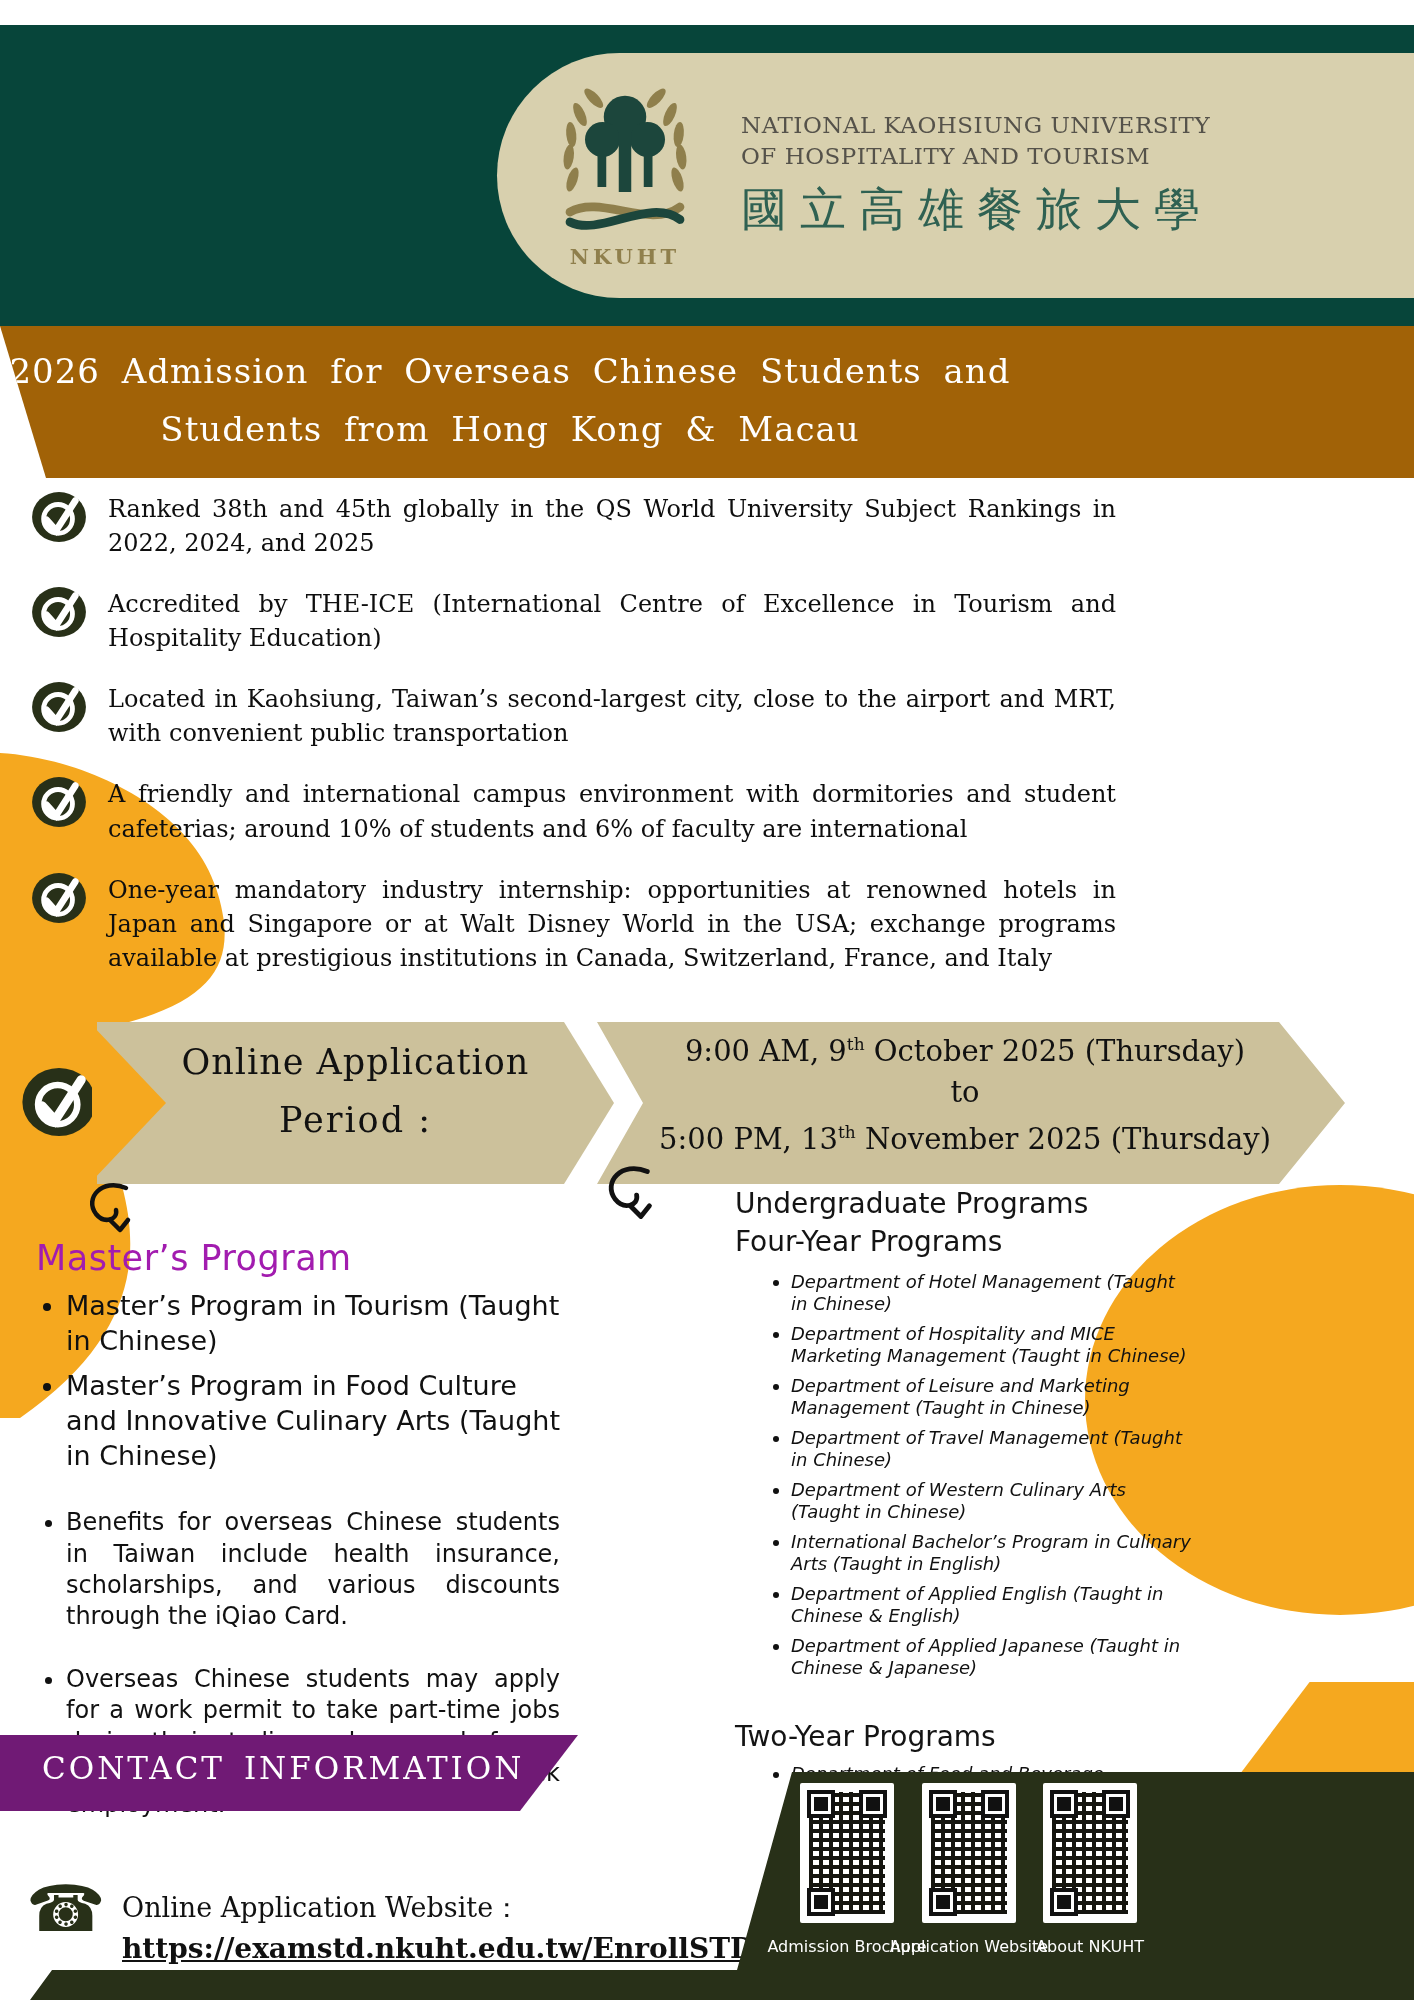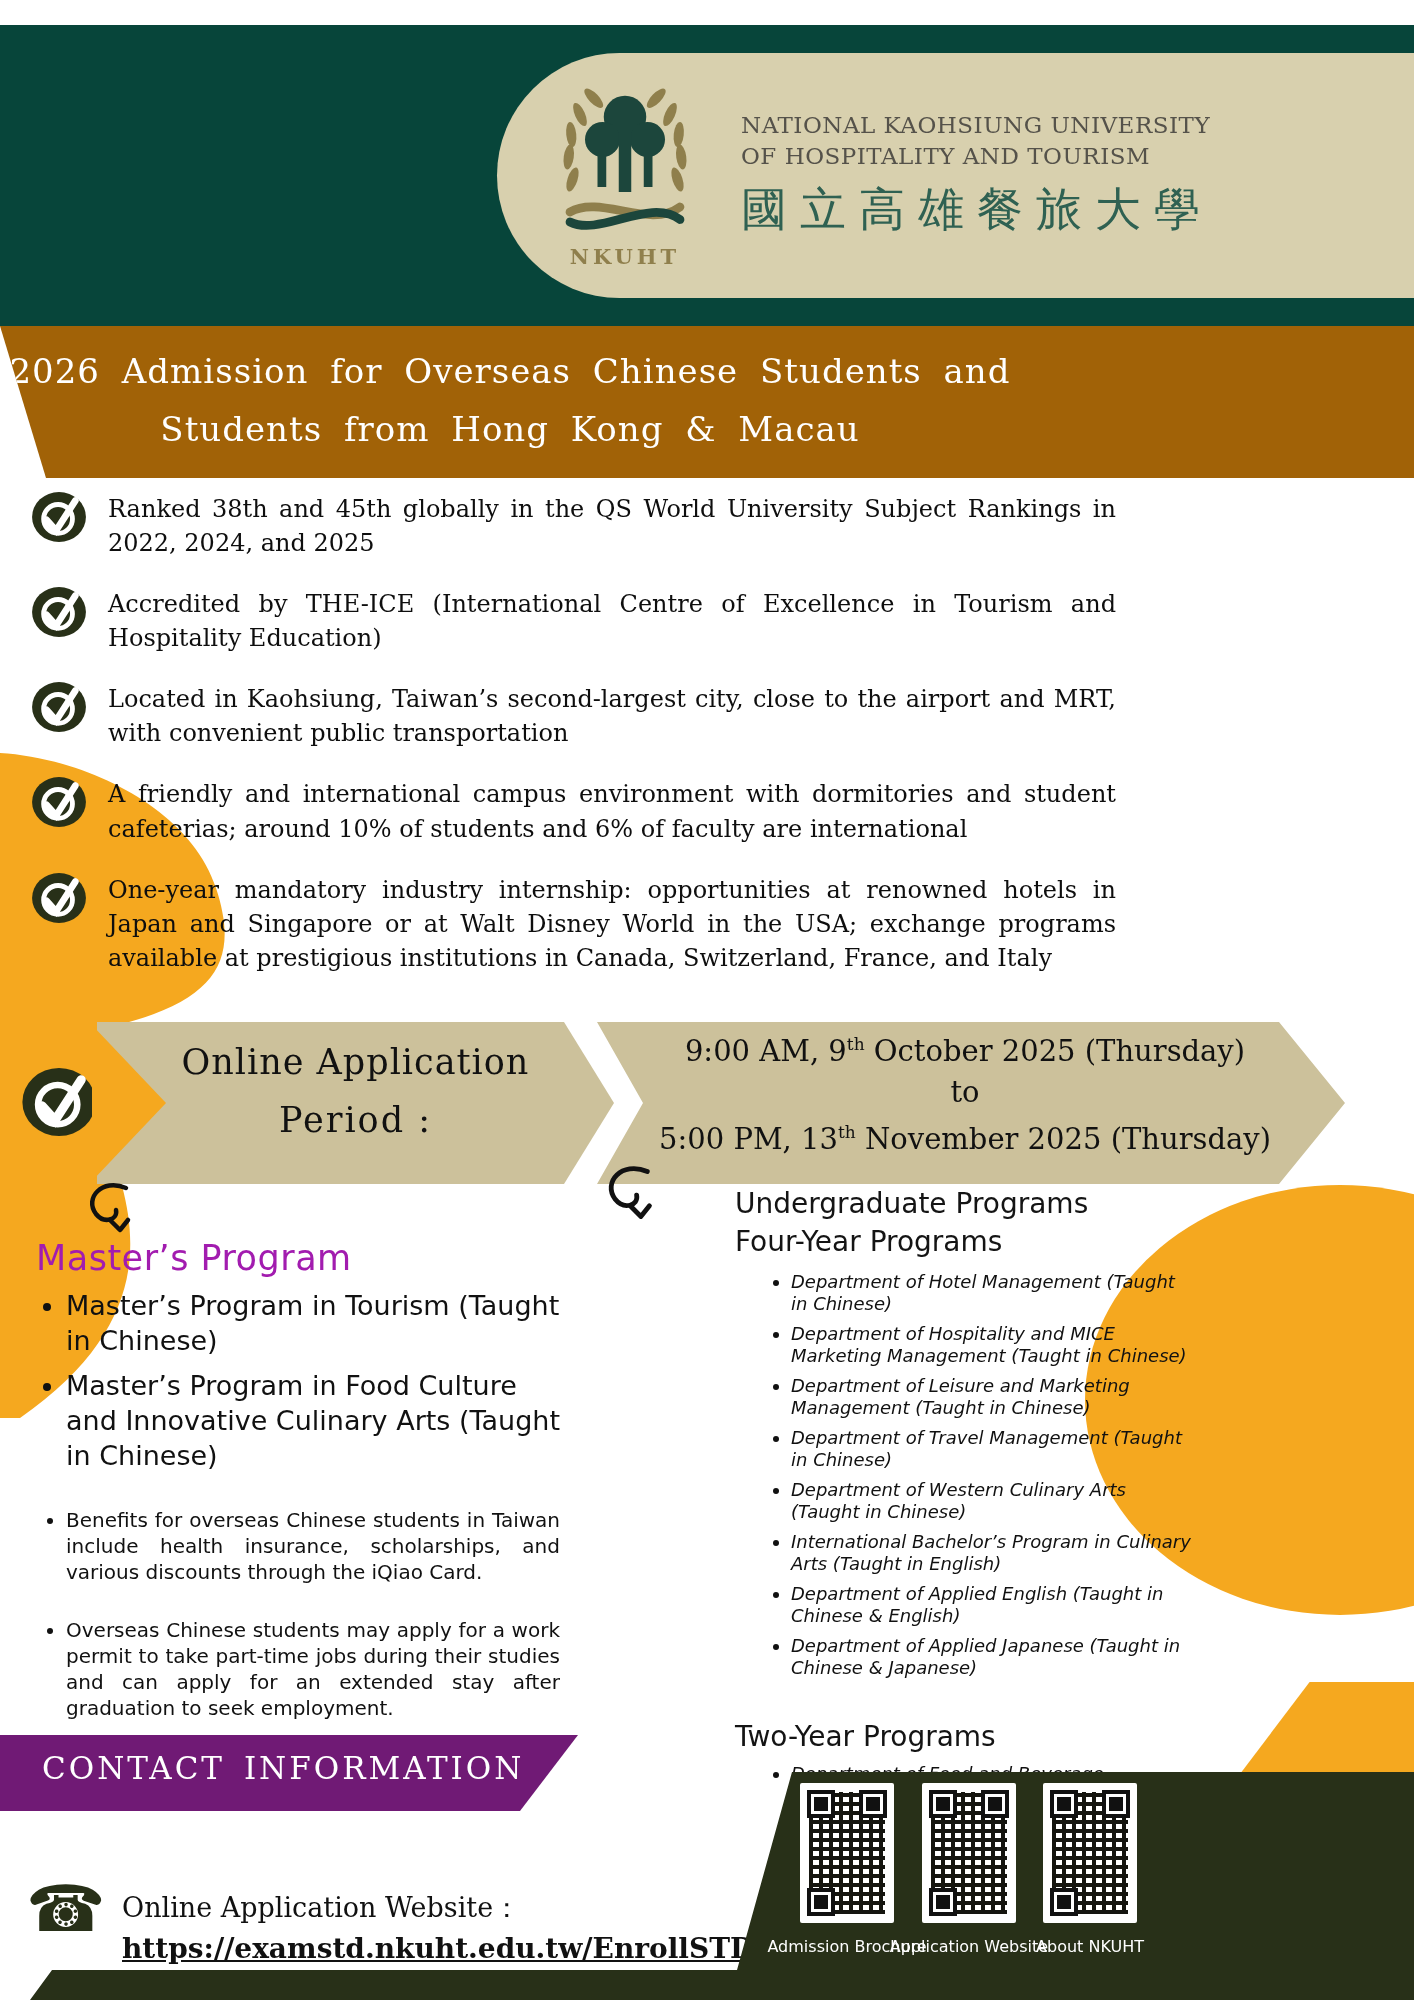--- a/index.html
+++ b/index.html
@@ -58,21 +58,21 @@
   .date-banner .dmid { margin-top:6px; }
   .date-banner sup { font-size:17px; }
   .banner-check { position:absolute; left:22px; top:1068px; width:74px; height:68px; z-index:4; }
   .curly { position:absolute; z-index:3; }
   
   .sans { font-family:"DejaVu Sans", sans-serif; }
   .section-left { position:absolute; left:36px; top:1238px; width:524px; z-index:2; }
   .masters-heading { font-size:35px; color:#a21caf; letter-spacing:0.5px; }
   .masters-list { margin:10px 0 0 30px; padding:0; font-size:27px; line-height:1.3; }
   .masters-list li { margin-bottom:10px; }
-  .benefit-list { margin:34px 0 0 8px; padding:0 0 0 22px; font-size:20px; line-height:1.3; }
+  .benefit-list { margin:34px 0 0 8px; padding:0 0 0 22px; font-size:24px; line-height:1.3; }
   .benefit-list li { margin-bottom:32px; text-align:justify; }
   .section-right { position:absolute; left:595px; top:1185px; width:610px; z-index:2; }
   .ug-heading { font-size:28px; margin-left:140px; line-height:1.35; color:#141414; }
   .prog-list { margin:10px 0 0 160px; padding:0 0 0 36px; font-size:18px; line-height:1.25; width:405px; }
   .prog-list li { margin-bottom:7px;font-style:italic; }
   .twoyear-heading { font-size:28px; margin-left:140px; margin-top:40px; color:#141414; }
   
   .contact-band {
     position:absolute; left:0; top:1735px; width:578px; height:76px; background:#701a75;
     clip-path:polygon(0 0,100% 0,520px 100%,0 100%); z-index:2;

